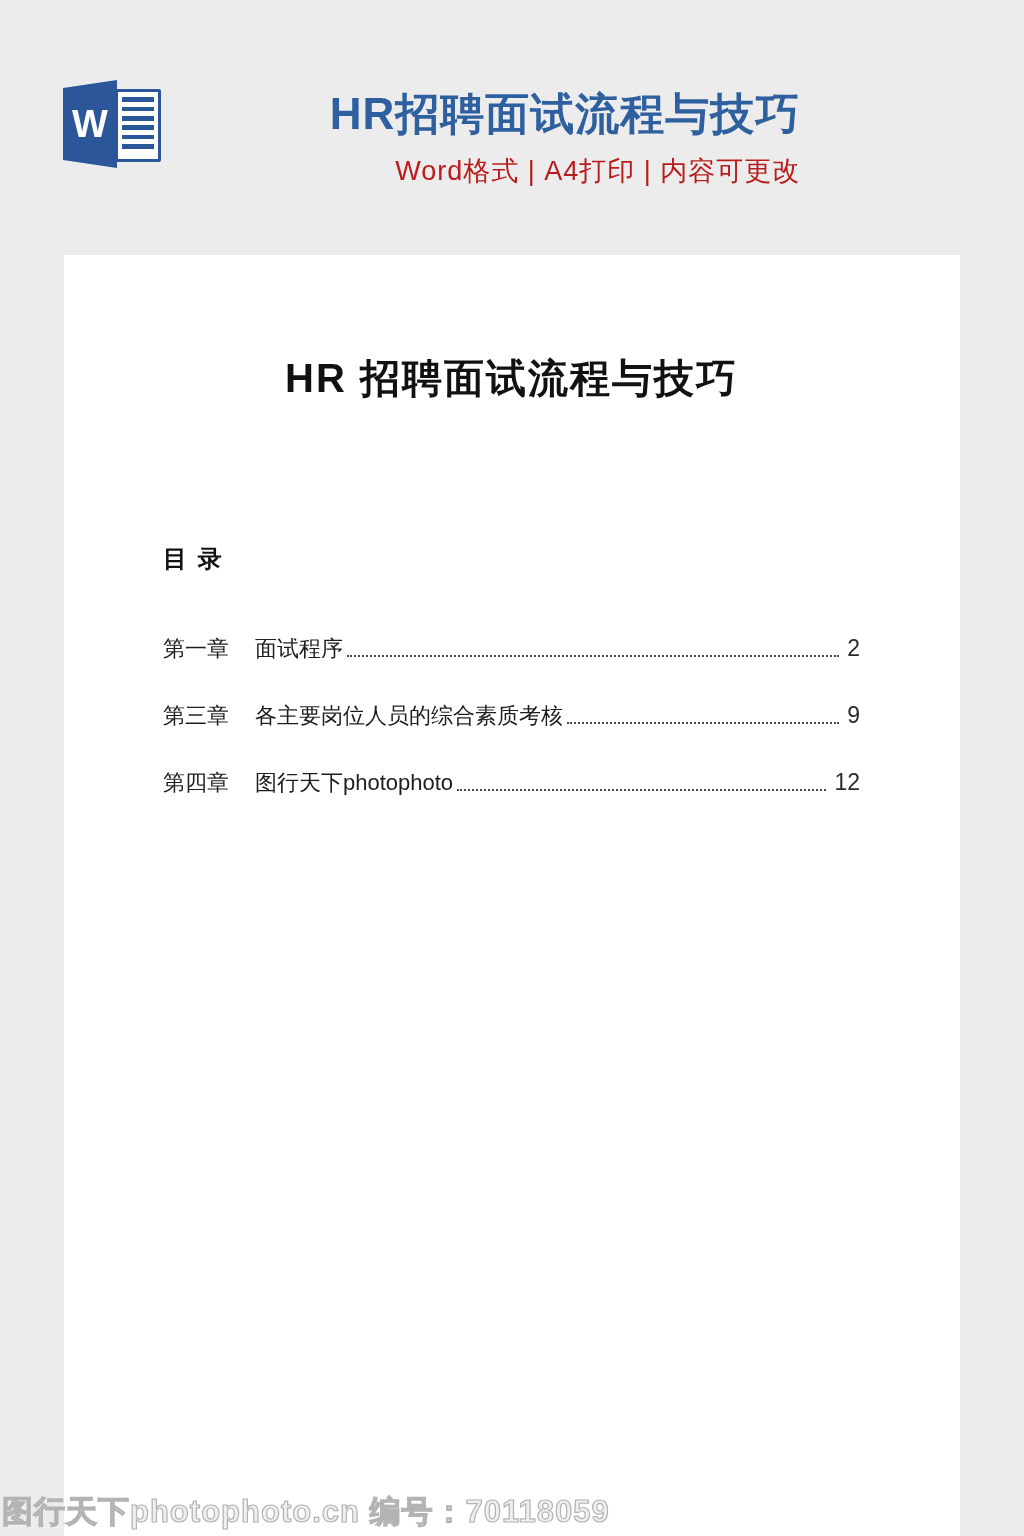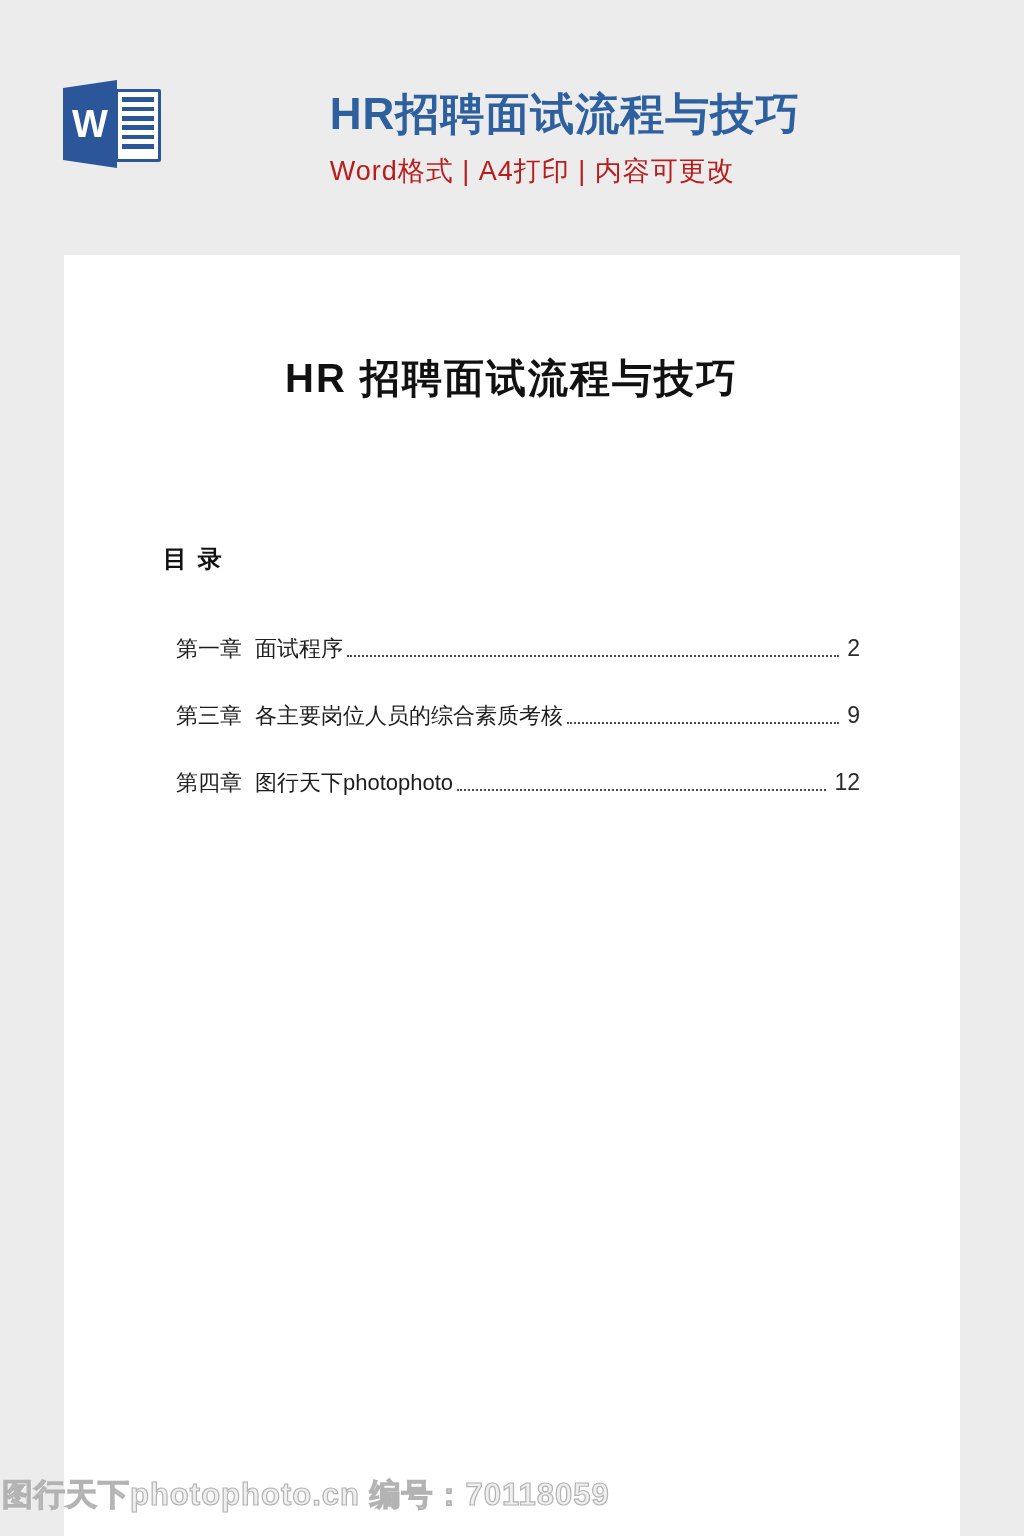--- a/index.html
+++ b/index.html
@@ -68,21 +68,21 @@
     color: #ffffff;
     font-size: 38px;
     font-weight: bold;
     line-height: 1;
   }
   .header-text {
     position: absolute;
     left: 565px;
     top: 90px;
     transform: translateX(-50%);
-    text-align: left;
+    text-align: right;
     white-space: nowrap;
   }
   .header-title {
     font-size: 44px;
     font-weight: bold;
     color: #2e5f9e;
     letter-spacing: 1px;
     line-height: 1.1;
   }
   .header-subtitle {
@@ -114,21 +114,20 @@
   .toc-heading {
     margin-top: 143px;
     text-align: left;
     font-size: 24px;
     font-weight: bold;
     color: #111111;
     letter-spacing: 2px;
   }
   .toc-list {
     margin-top: 57px;
-    text-align: center;
   }
   .toc-row {
     display: flex;
     align-items: flex-end;
     height: 32px;
     margin-bottom: 35px;
     font-size: 22px;
     color: #1d1d1d;
     line-height: 1.3;
   }
@@ -148,21 +147,21 @@
   .toc-page {
     flex: 0 0 auto;
     font-size: 23px;
     color: #2a2a2a;
   }
 
   
   .watermark {
     position: absolute;
     left: 2px;
-    bottom: 20px;
+    bottom: 3px;
     font-size: 31px;
     font-weight: bold;
     letter-spacing: 1px;
     color: #efefef;
     -webkit-text-stroke: 1.2px #b3b3b3;
     text-shadow: 1px 1px 0 #ffffff;
     white-space: nowrap;
   }
 </style>
 </head>

